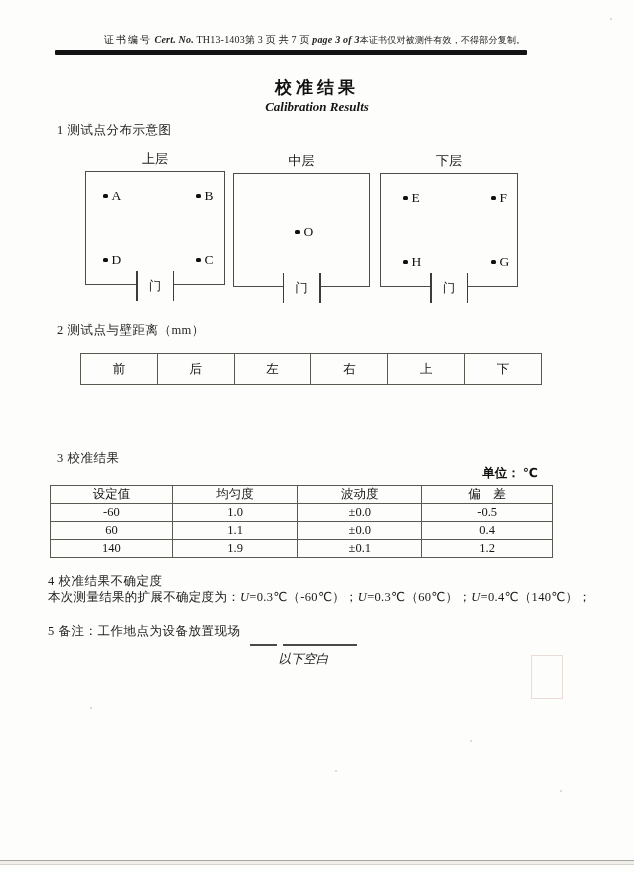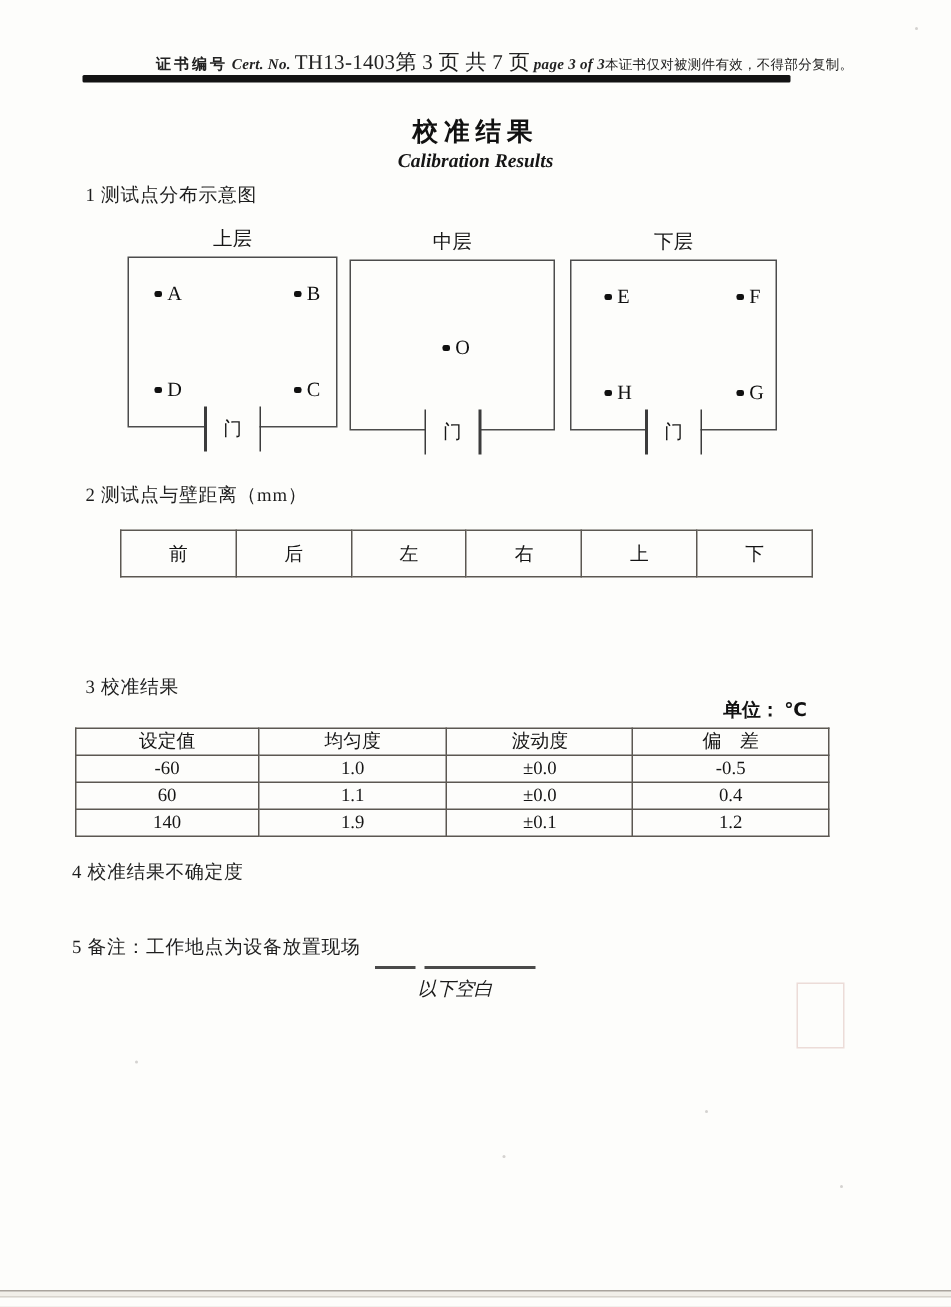--- a/index.html
+++ b/index.html
@@ -4,23 +4,23 @@
 <style>
   html,body{margin:0;padding:0;background:#e9e7e2;}
   .page{
     position:relative;width:634px;height:871px;margin:0 auto;
     background:#fdfdfb;overflow:hidden;color:#1b1b1b;
     font-family:"Liberation Serif","DejaVu Sans",serif;
   }
   
   .hdr{position:absolute;left:104px;top:33px;width:520px;font-size:9.5px;
        white-space:nowrap;color:#222;letter-spacing:.2px;}
-  .hdr .cn-b{font-weight:bold;letter-spacing:2px;font-size:10px;}
+  .hdr .cn-b{font-weight:normal;letter-spacing:2px;font-size:10px;}
   .hdr .en-i{font-style:italic;font-weight:bold;font-size:10px;}
-  .hdr .sn{font-size:14px;text-align:center;}
+  .hdr .sn{font-size:10px;text-align:center;}
   .hdr .sm{font-size:9px;}
   .top-rule{position:absolute;left:55px;top:50px;width:472px;height:5px;
             background:#131313;border-radius:1px;}
   
   .title-cn{position:absolute;left:0;top:76px;width:100%;text-align:center;
             font-size:17px;font-weight:bold;letter-spacing:4px;color:#111;
             font-family:Liberation Sans, sans-serif;}
   .title-en{position:absolute;left:0;top:99px;width:100%;text-align:center;
             font-size:13px;font-weight:bold;font-style:italic;color:#151515;}
   
@@ -201,20 +201,23 @@
     <tr>
       <td>140</td>
       <td>1.9</td>
       <td>±0.1</td>
       <td>1.2</td>
     </tr>
   </tbody>
     </table>
 
   <div class="sec-h" style="left:48px;top:573px;">4  校准结果不确定度</div>
+  <div class="s4-body">
+    <span>本次测量结果的扩展不确定度为：</span><i>U</i><span>=0.3℃（-60℃）；</span><i>U</i><span>=0.3℃（60℃）；</span><i>U</i><span>=0.4℃（140℃）；</span>
+  </div>
 
   <div class="sec-h" style="left:48px;top:623px;">5  备注：工作地点为设备放置现场</div>
   <div class="end-line-a"></div>
   <div class="end-line-b"></div>
   <div class="end-note">以下空白</div>
 
   <div class="artifact"></div>
   <div class="scan-edge"></div>
   <div class="speck" style="left:90px;top:707px;"></div>
   <div class="speck" style="left:335px;top:770px;"></div>

